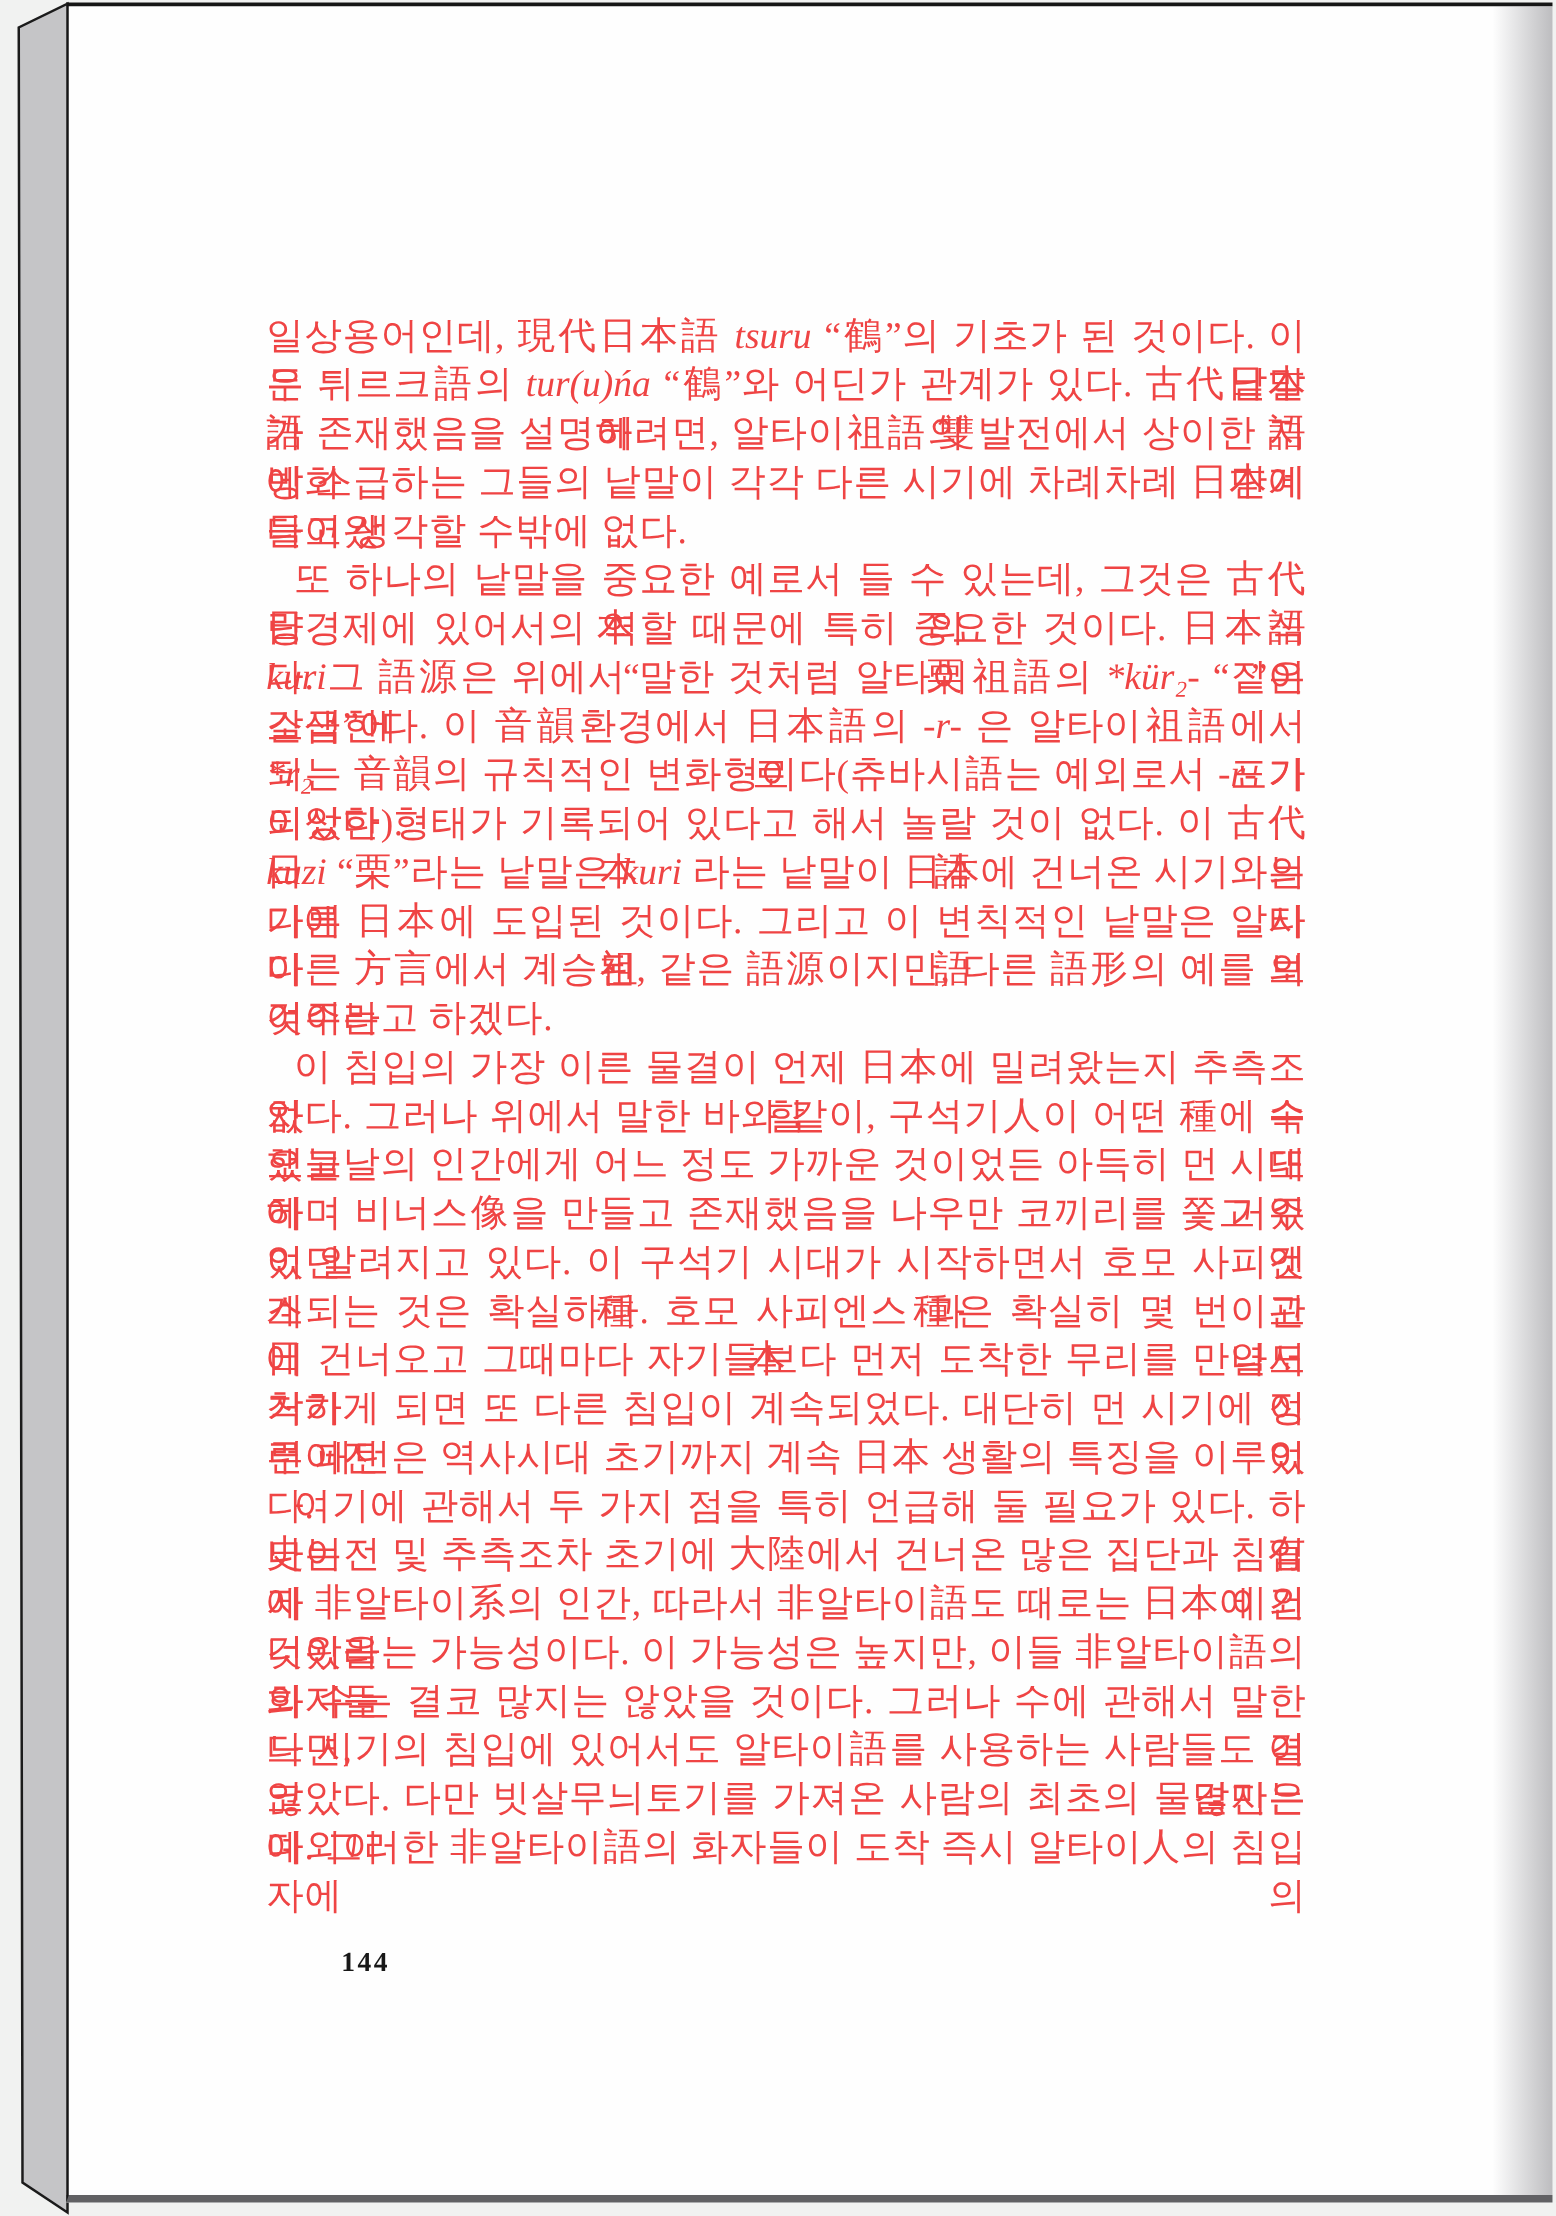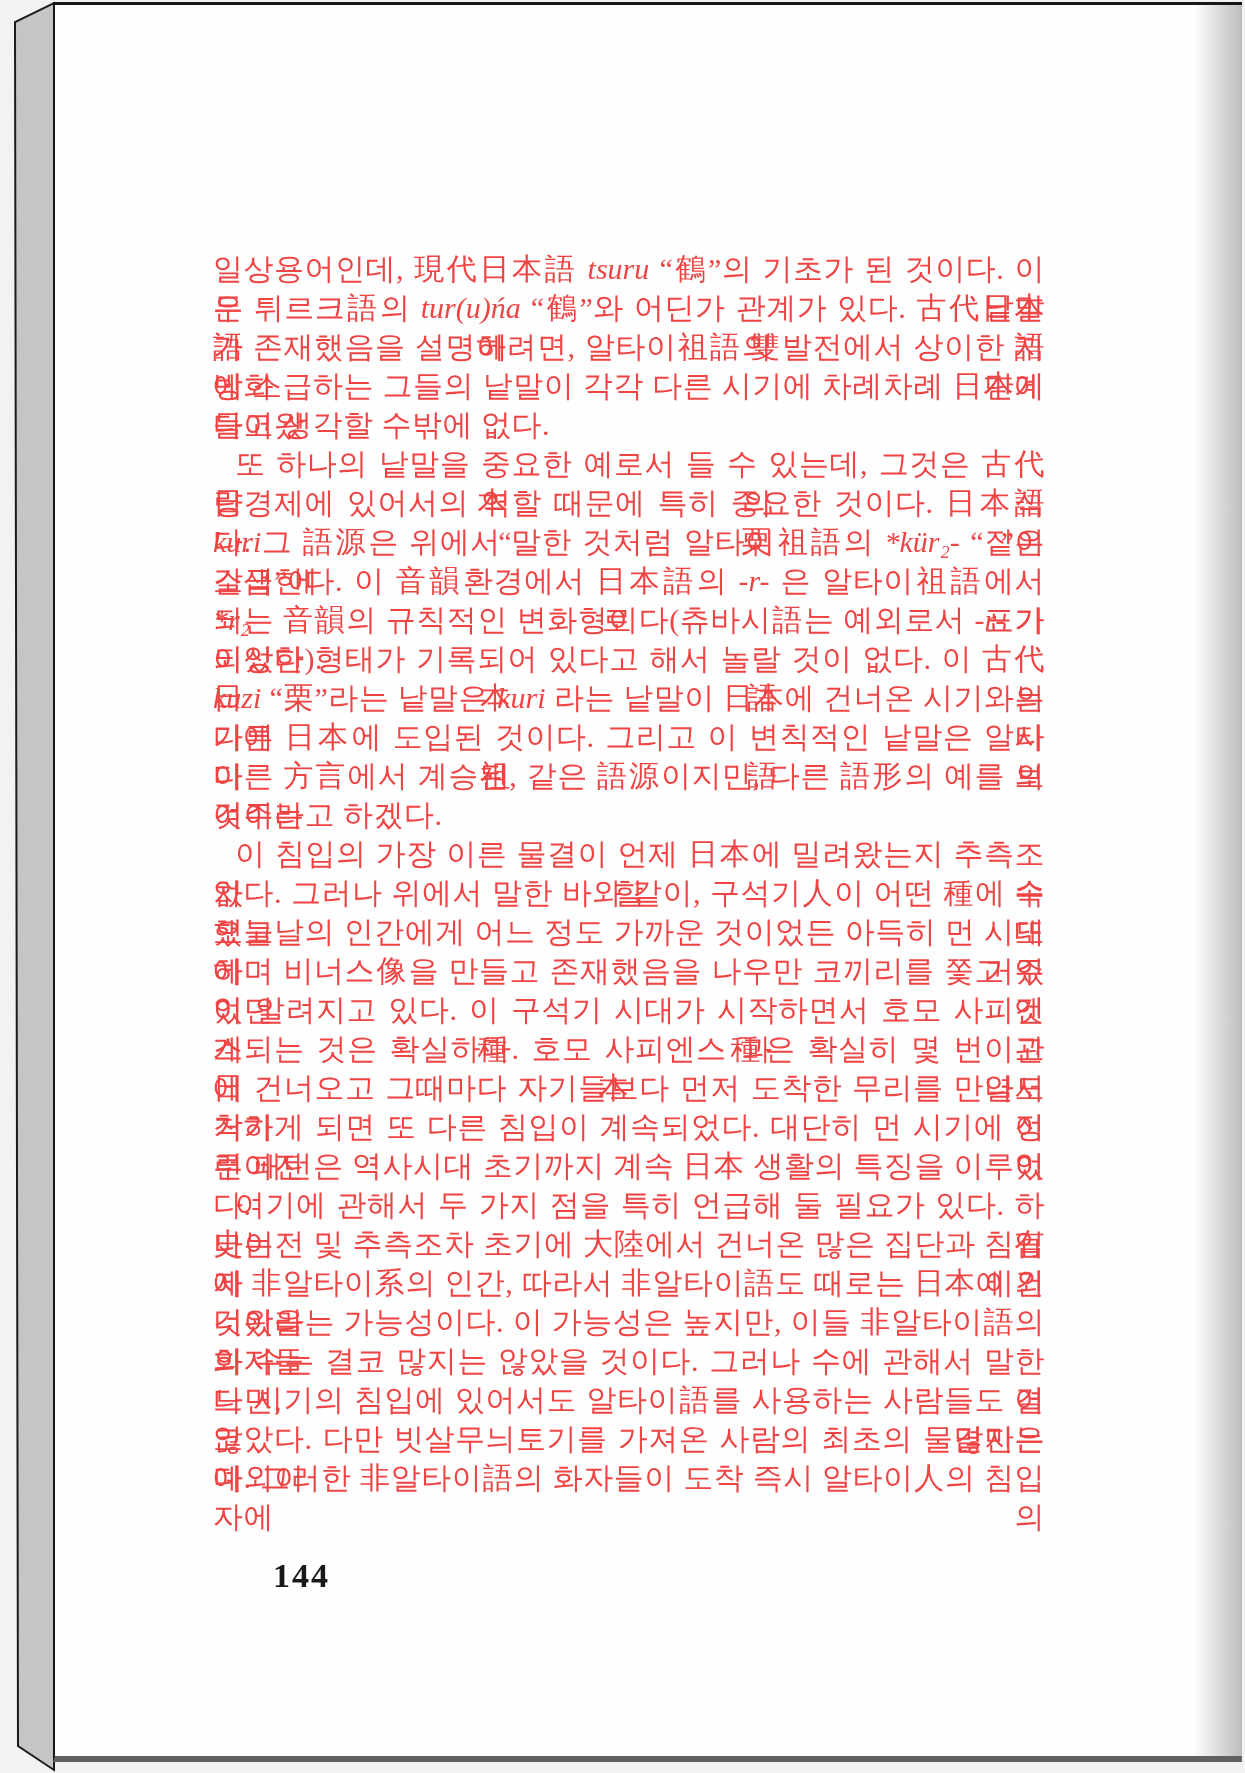--- a/index.html
+++ b/index.html
@@ -42,21 +42,21 @@
     white-space:normal;
     height:39px;
     overflow:visible;
   }
   .line.indent{ text-indent:22px; }
   .line.end{ text-align-last:left; }
   .line i{ font-style:italic; letter-spacing:0; }
   .page-number{
     position:absolute;
     left:218px;top:1552px;
-    font-size:34px;
+    font-size:22px;
     font-weight:bold;
     color:#181818;
     letter-spacing:2px;
   }
 </style>
 </head>
 <body>
 
 <div class="stage">
 

